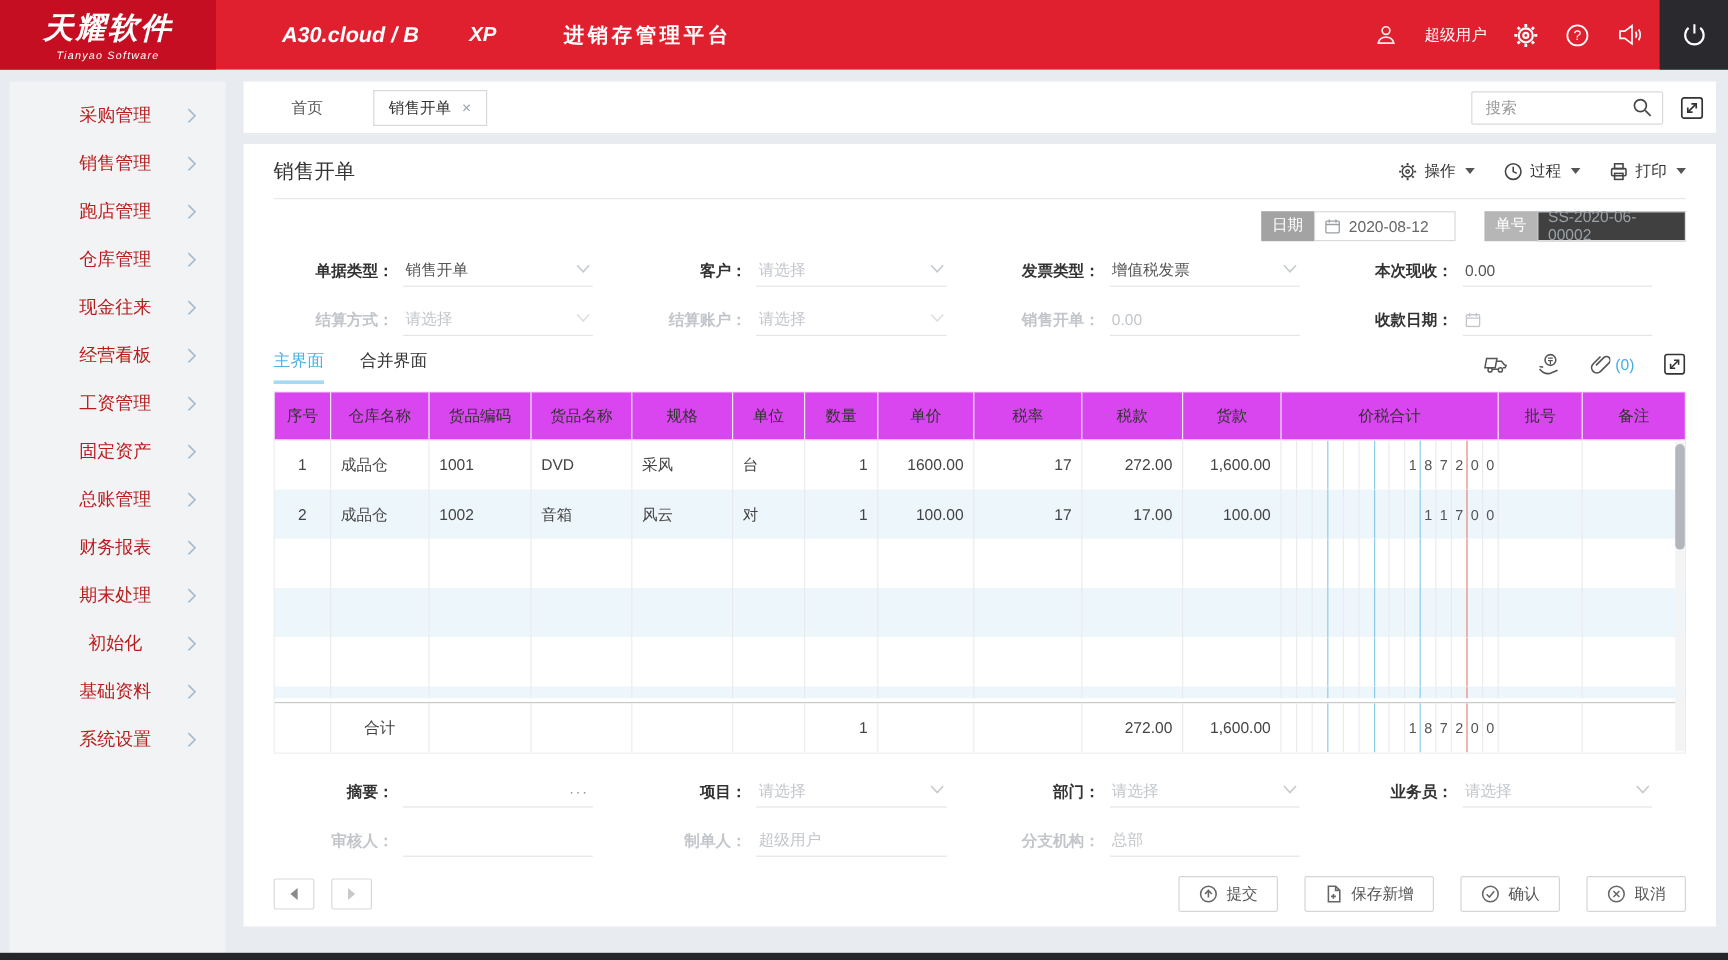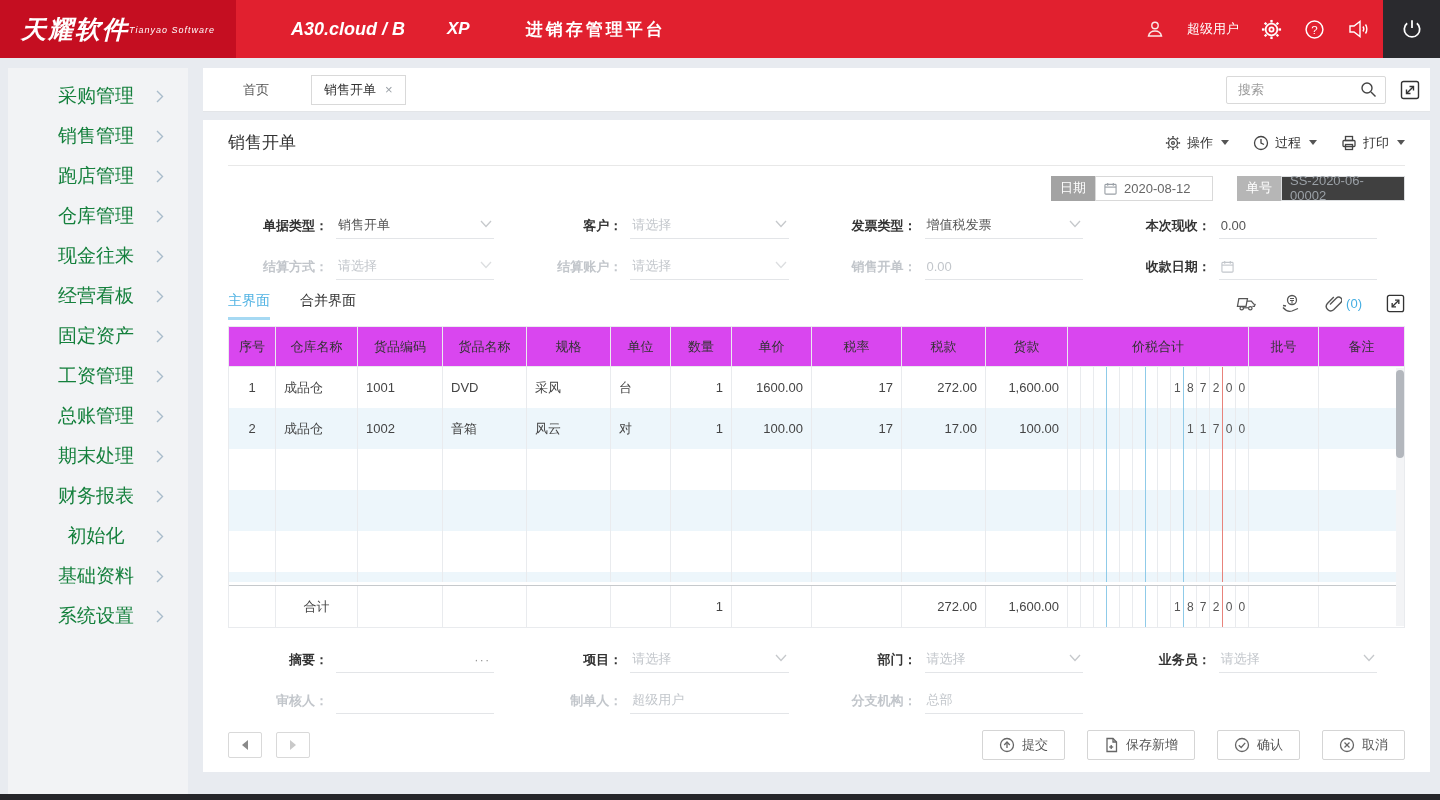--- a/index.html
+++ b/index.html
@@ -2,37 +2,37 @@
 <html><head>
 <meta charset="utf-8">
 <style>
   *{margin:0;padding:0;box-sizing:border-box;}
   html,body{width:1440px;height:800px;overflow:hidden;}
   body{font-family:"Liberation Sans","DejaVu Sans",sans-serif;background:#e8ebf0;color:#333;font-size:13px;position:relative;}
   svg{display:block;}
 
   
   .app-header{height:58px;display:flex;align-items:stretch;background:#e1202f;}
-  .logo-block{width:236px;background:#c50e21;display:flex;flex-direction:row;align-items:center;justify-content:center;color:#fff;}
+  .logo-block{width:180px;background:#c50e21;display:flex;flex-direction:column;align-items:center;justify-content:center;color:#fff;}
   .logo-title{font-size:25px;font-weight:bold;font-style:italic;letter-spacing:2px;}
   .logo-sub{font-size:9px;font-style:italic;margin-top:1px;letter-spacing:1px;}
   .header-mid{display:flex;align-items:center;color:#fff;padding-left:55px;}
   .product-name{font-size:18px;font-weight:bold;font-style:italic;}
   .edition{font-size:17px;font-weight:bold;font-style:italic;margin-left:42px;}
   .app-title{font-size:17px;font-weight:bold;margin-left:56px;letter-spacing:3px;}
   .header-right{margin-left:auto;display:flex;align-items:center;gap:22px;color:#fff;padding-right:14px;}
   .username{font-size:13px;}
   .hicon{display:flex;align-items:center;justify-content:center;cursor:pointer;}
   .power-block{width:57px;background:#2a2a2e;display:flex;align-items:center;justify-content:center;cursor:pointer;}
 
   
   .main-wrap{display:flex;height:736px;}
   .sidebar{width:180px;margin:10px 0 0 8px;background:#f2f3f5;padding-top:8px;height:726px;}
   .side-item{height:40px;display:flex;align-items:center;padding:0 24px 0 40px;cursor:pointer;}
-  .side-label{width:96px;text-align:center;font-size:19px;color:#15803d;}
+  .side-label{width:96px;text-align:center;font-size:15px;color:#b91c1c;}
   .side-chev{margin-left:auto;}
   .main-col{flex:1;display:flex;flex-direction:column;padding:0 10px 0 15px;}
 
   
   .tabstrip{margin-top:10px;height:44px;background:#fff;border-bottom:1px solid #e3e5e8;display:flex;align-items:center;padding:0 10px 0 40px;}
   .tab-home{font-size:13px;color:#555;margin-right:42px;cursor:pointer;}
   .tab-active{height:30px;border:1px solid #d9d9d9;background:#fff;display:flex;align-items:center;gap:9px;padding:0 12px;cursor:pointer;}
   .tab-close{color:#9aa0a6;font-size:13px;cursor:pointer;}
   .strip-right{margin-left:auto;display:flex;align-items:center;gap:14px;}
   .search-box{width:160px;height:28px;border:1px solid #d9d9d9;border-radius:2px;display:flex;align-items:center;padding:0 8px 0 11px;background:#fff;}
@@ -224,53 +224,53 @@
       </div>
     <div class="side-item">
         <span class="side-label">经营看板</span>
         <span class="side-chev">
           <svg width="8" height="13" viewBox="0 0 8 13" fill="none" stroke="#a9bccb" stroke-width="1.4">
             <polyline points="1,1 6.5,6.5 1,12"></polyline>
           </svg>
         </span>
       </div>
     <div class="side-item">
+        <span class="side-label">工资管理</span>
+        <span class="side-chev">
+          <svg width="8" height="13" viewBox="0 0 8 13" fill="none" stroke="#a9bccb" stroke-width="1.4">
+            <polyline points="1,1 6.5,6.5 1,12"></polyline>
+          </svg>
+        </span>
+      </div>
+    <div class="side-item">
         <span class="side-label">固定资产</span>
         <span class="side-chev">
           <svg width="8" height="13" viewBox="0 0 8 13" fill="none" stroke="#a9bccb" stroke-width="1.4">
             <polyline points="1,1 6.5,6.5 1,12"></polyline>
           </svg>
         </span>
       </div>
     <div class="side-item">
-        <span class="side-label">工资管理</span>
-        <span class="side-chev">
-          <svg width="8" height="13" viewBox="0 0 8 13" fill="none" stroke="#a9bccb" stroke-width="1.4">
-            <polyline points="1,1 6.5,6.5 1,12"></polyline>
-          </svg>
-        </span>
-      </div>
-    <div class="side-item">
         <span class="side-label">总账管理</span>
         <span class="side-chev">
           <svg width="8" height="13" viewBox="0 0 8 13" fill="none" stroke="#a9bccb" stroke-width="1.4">
             <polyline points="1,1 6.5,6.5 1,12"></polyline>
           </svg>
         </span>
       </div>
     <div class="side-item">
+        <span class="side-label">财务报表</span>
+        <span class="side-chev">
+          <svg width="8" height="13" viewBox="0 0 8 13" fill="none" stroke="#a9bccb" stroke-width="1.4">
+            <polyline points="1,1 6.5,6.5 1,12"></polyline>
+          </svg>
+        </span>
+      </div>
+    <div class="side-item">
         <span class="side-label">期末处理</span>
-        <span class="side-chev">
-          <svg width="8" height="13" viewBox="0 0 8 13" fill="none" stroke="#a9bccb" stroke-width="1.4">
-            <polyline points="1,1 6.5,6.5 1,12"></polyline>
-          </svg>
-        </span>
-      </div>
-    <div class="side-item">
-        <span class="side-label">财务报表</span>
         <span class="side-chev">
           <svg width="8" height="13" viewBox="0 0 8 13" fill="none" stroke="#a9bccb" stroke-width="1.4">
             <polyline points="1,1 6.5,6.5 1,12"></polyline>
           </svg>
         </span>
       </div>
     <div class="side-item">
         <span class="side-label">初始化</span>
         <span class="side-chev">
           <svg width="8" height="13" viewBox="0 0 8 13" fill="none" stroke="#a9bccb" stroke-width="1.4">

